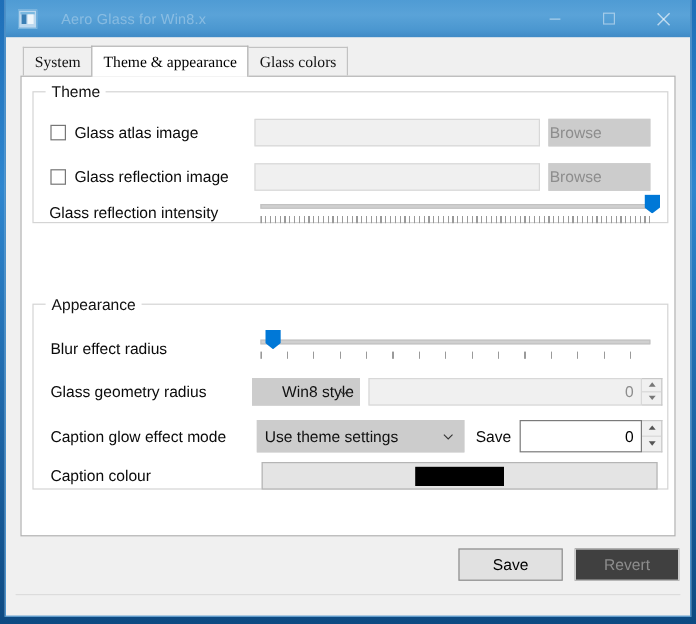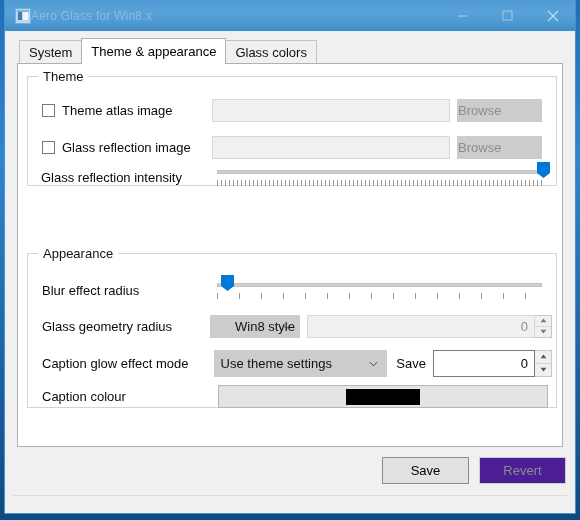--- a/index.html
+++ b/index.html
@@ -49,21 +49,21 @@
   }
   #app-icon .ico-r {
     position: absolute; left: 7px; top: 3px;
     width: 5px; height: 8px; background: #eef6fb;
   }
   #app-icon .ico-bar {
     position: absolute; left: 1px; top: 1px; right: 1px;
     height: 2px; background: #7ab8e0;
   }
   #title-text {
-    margin-left: 0;
+    margin-left: 20px;
     font-size: 12px;
     color: rgba(255,255,255,0.30);
     white-space: nowrap;
     letter-spacing: 0.2px;
     flex: 1 1 auto;
   }
   .winbtn {
     width: 45px; height: 30px;
     display: flex; align-items: center; justify-content: center;
     color: rgba(255,255,255,0.45);
@@ -73,21 +73,22 @@
   .winbtn svg { display: block; }
 
   
   #tabstrip {
     position: relative;
     height: 26px;
     flex: 0 0 26px;
     margin: 7px 0 0 0;
     padding-left: 14px;
     display: flex;
-    align-items: flex-end;
+    align-items: center;
+    font-family: Liberation Serif, serif;
   }
   .tab {
     height: 24px;
     padding: 0 9px;
     display: flex;
     align-items: center;
     font-size: 13px;
     color: #111;
     background: #f0f0f0;
     border: 1px solid #c2c2c2;
@@ -253,21 +254,21 @@
     width: 87px; height: 27px;
     background: #e1e1e1;
     border: 1px solid #8c8c8c;
     display: flex; align-items: center; justify-content: center;
     font-size: 13px; color: #000;
   }
   #btn-revert {
     position: absolute;
     left: 474px; top: 10px;
     width: 87px; height: 27px;
-    background: #4c1d95;
+    background: #404040;
     border: 1px solid #cccccc;
     display: flex; align-items: center; justify-content: center;
     font-size: 13px; color: #8d8d8d;
   }
   #bottom-sep {
     position: absolute;
     left: 8px; right: 8px; top: 48px;
     height: 1px;
     background: #dcdcdc;
   }
@@ -316,21 +317,21 @@
   </div>
 
   <div id="tabpage">
 
     <div class="groupbox" id="gb-theme">
       <div class="gb-title">Theme</div>
 
       <div class="row" style="left:14px; top:22px; width:500px; height:23px;">
         <div style="display:flex; align-items:center; width:178px;">
           <div class="cbox"></div>
-          <span class="lbl">Theme atlas image</span>
+          <span class="lbl">Glass atlas image</span>
         </div>
         <div class="tbox-disabled" style="width:250px;"></div>
         <div class="btn-disabled" style="width:89px; margin-left:7px;">
           <span>Browse</span>
         </div>
       </div>
 
       <div class="row" style="left:14px; top:60px; width:500px; height:20px;">
         <div style="display:flex; align-items:center; width:178px;">
           <div class="cbox"></div>

